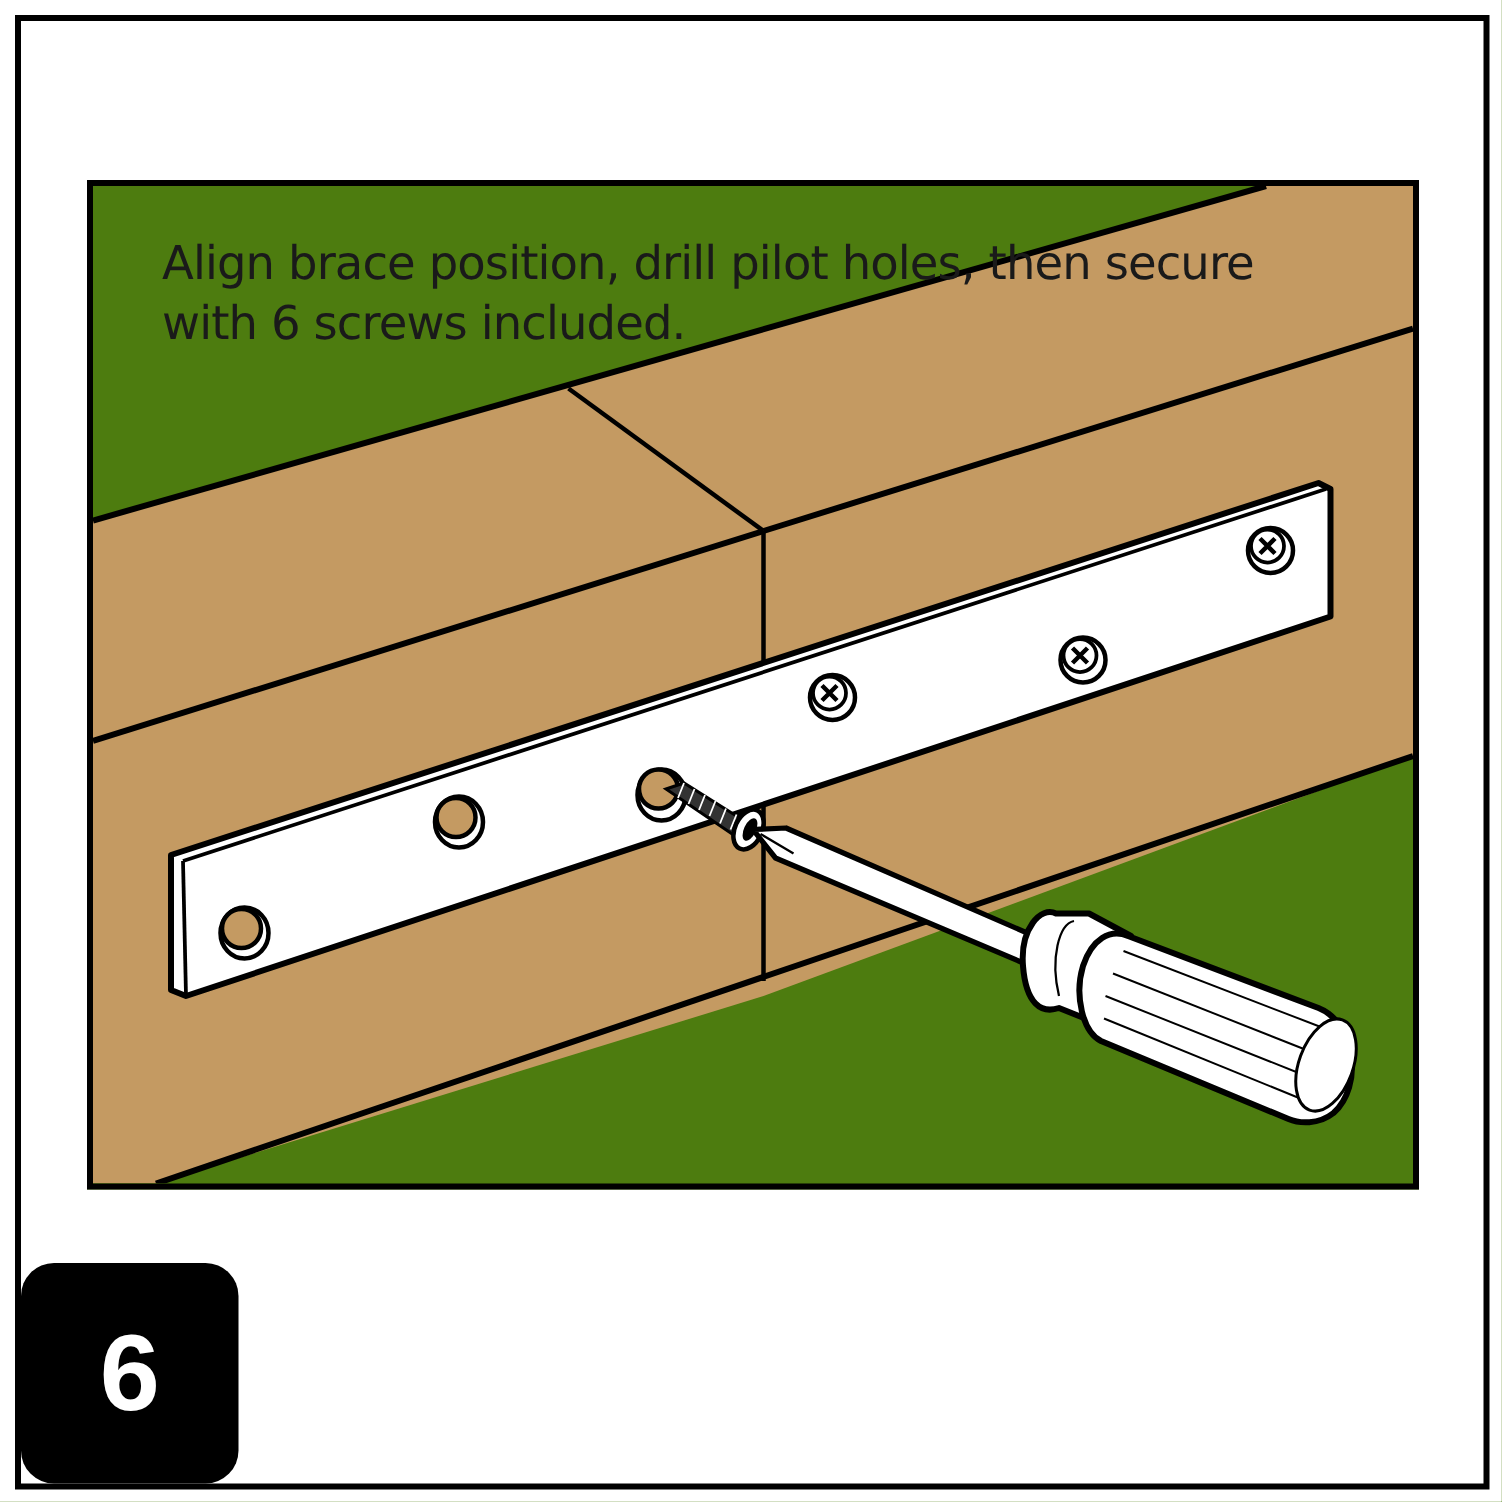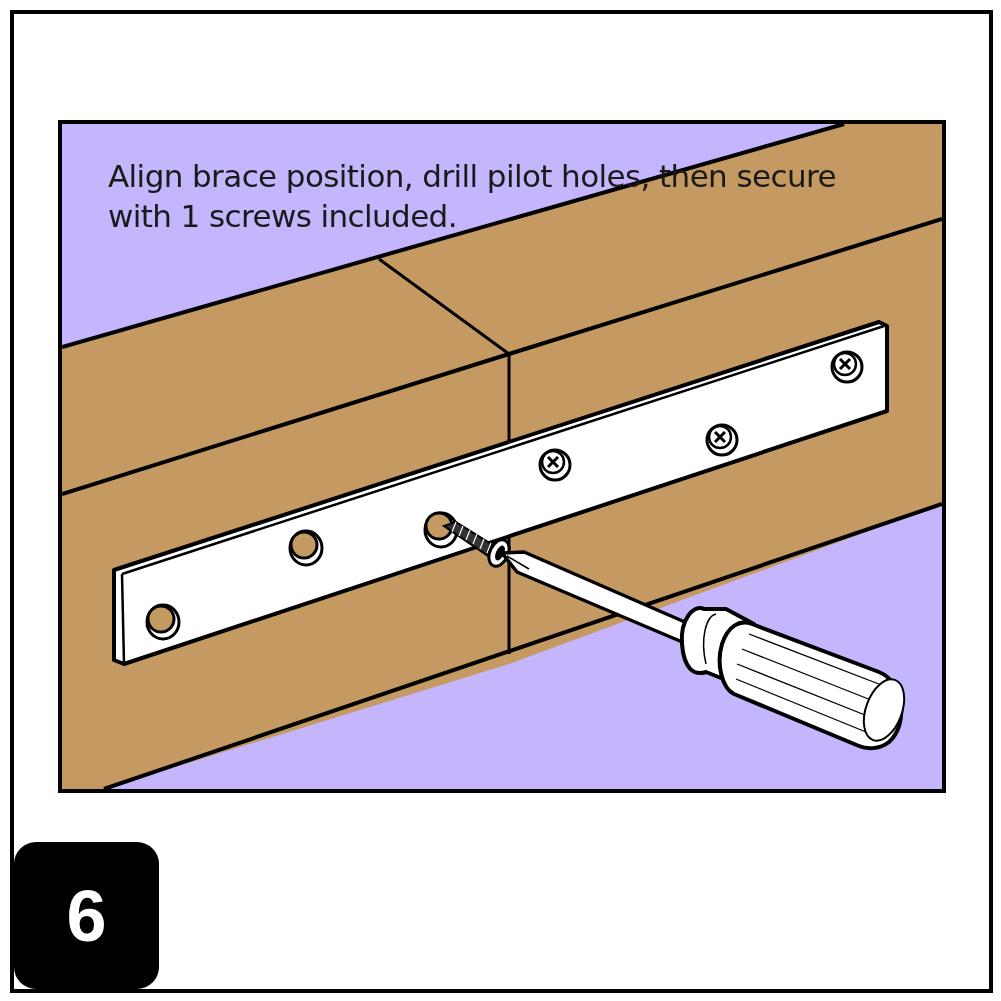--- a/index.html
+++ b/index.html
@@ -3,21 +3,21 @@
 <meta charset="utf-8">
 <style>
   html, body { margin: 0; padding: 0; background: #ffffff; }
   body { width: 1001px; height: 1001px; position: relative; overflow: hidden; }
   .outer-frame {
     position: absolute; left: 10px; top: 10px; width: 975px; height: 975px;
     border: 4px solid #000; box-sizing: content-box; background: #fff;
   }
   .panel {
     position: absolute; left: 58px; top: 120px; width: 880px; height: 665px;
-    border: 4px solid #000; background: #c4b5fd; overflow: hidden;
+    border: 4px solid #000; background: #4d7c0f; overflow: hidden;
   }
   .panel svg { position: absolute; left: 0; top: 0; }
   .instruction {
     position: absolute; left: 46px; top: 32px; width: 800px;
     font-family: "DejaVu Sans", sans-serif; font-size: 31px; line-height: 40px;
     color: #1a1a1a; letter-spacing: -0.6px; margin: 0; z-index: 2;
   }
   .instruction span { display: block; white-space: nowrap; }
   .step-badge {
     position: absolute; left: 14px; top: 842px; width: 145px; height: 147px;
@@ -28,21 +28,21 @@
   }
 </style>
 </head>
 <body>
 
 <div class="outer-frame"></div>
 
 <div class="panel">
   <p class="instruction">
     <span>Align brace position, drill pilot holes, then secure</span>
-    <span>with 1 screws included.</span>
+    <span>with 6 screws included.</span>
   </p>
 
   <svg width="880" height="665" viewBox="58 120 880 665">
 
     <polygon points="58,343 840,120 938,120 938,215 505,350 58,490" fill="#c49a62" stroke="none"></polygon>
 
     <polygon points="58,490 505,350 938,215 938,500 505,660 100,785 58,785" fill="#c49a62" stroke="none"></polygon>
 
     <line x1="58" y1="343" x2="840" y2="120" stroke="#000" stroke-width="4"></line>
     <line x1="58" y1="490" x2="505" y2="350" stroke="#000" stroke-width="4"></line>

